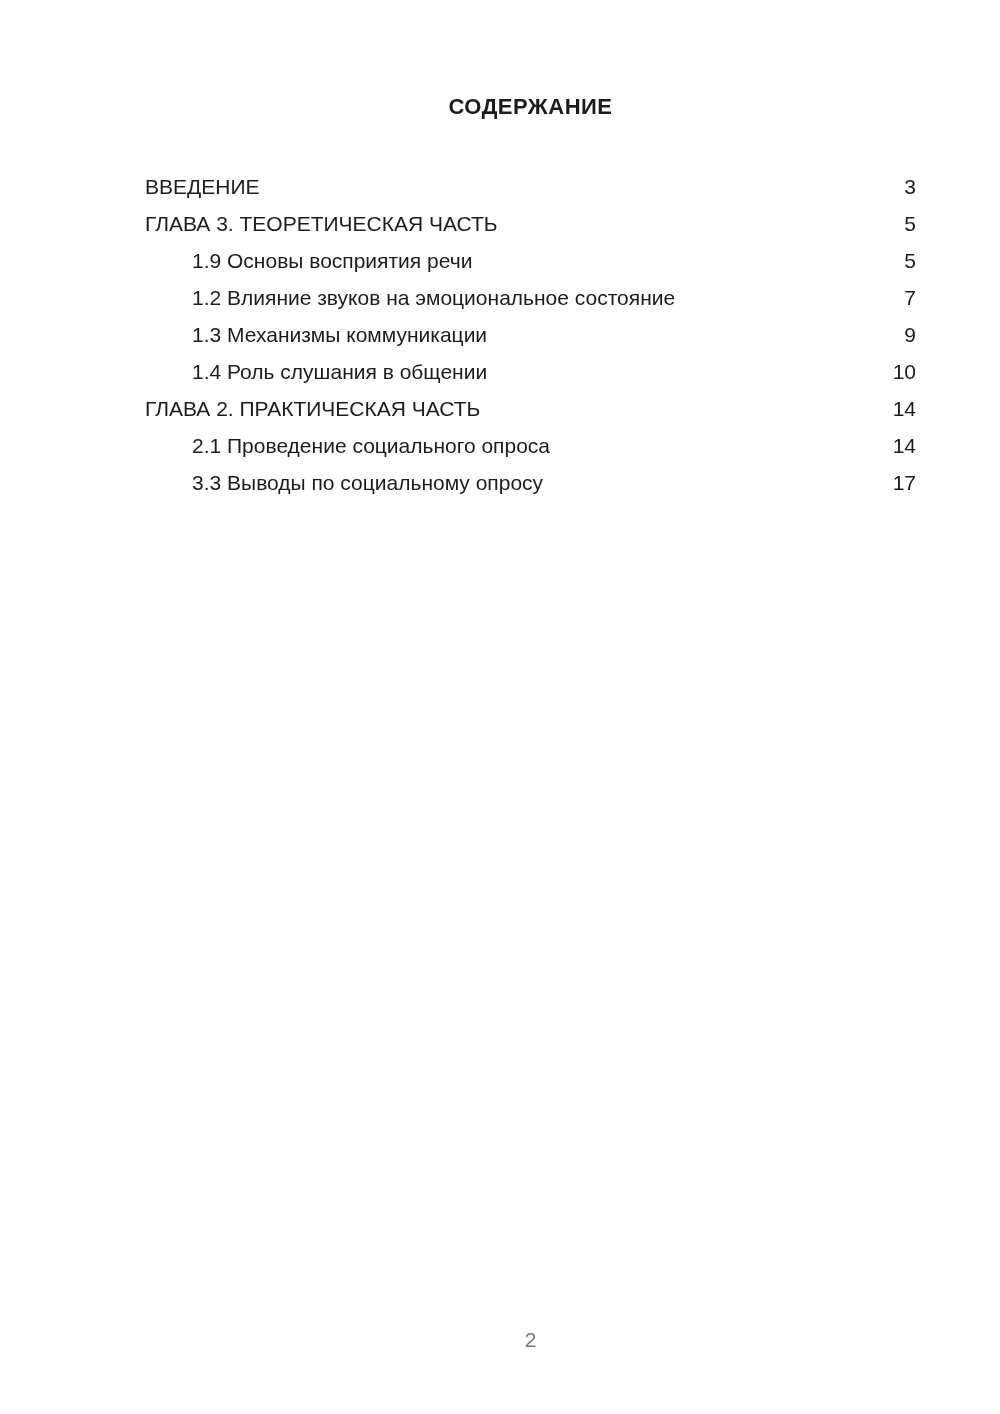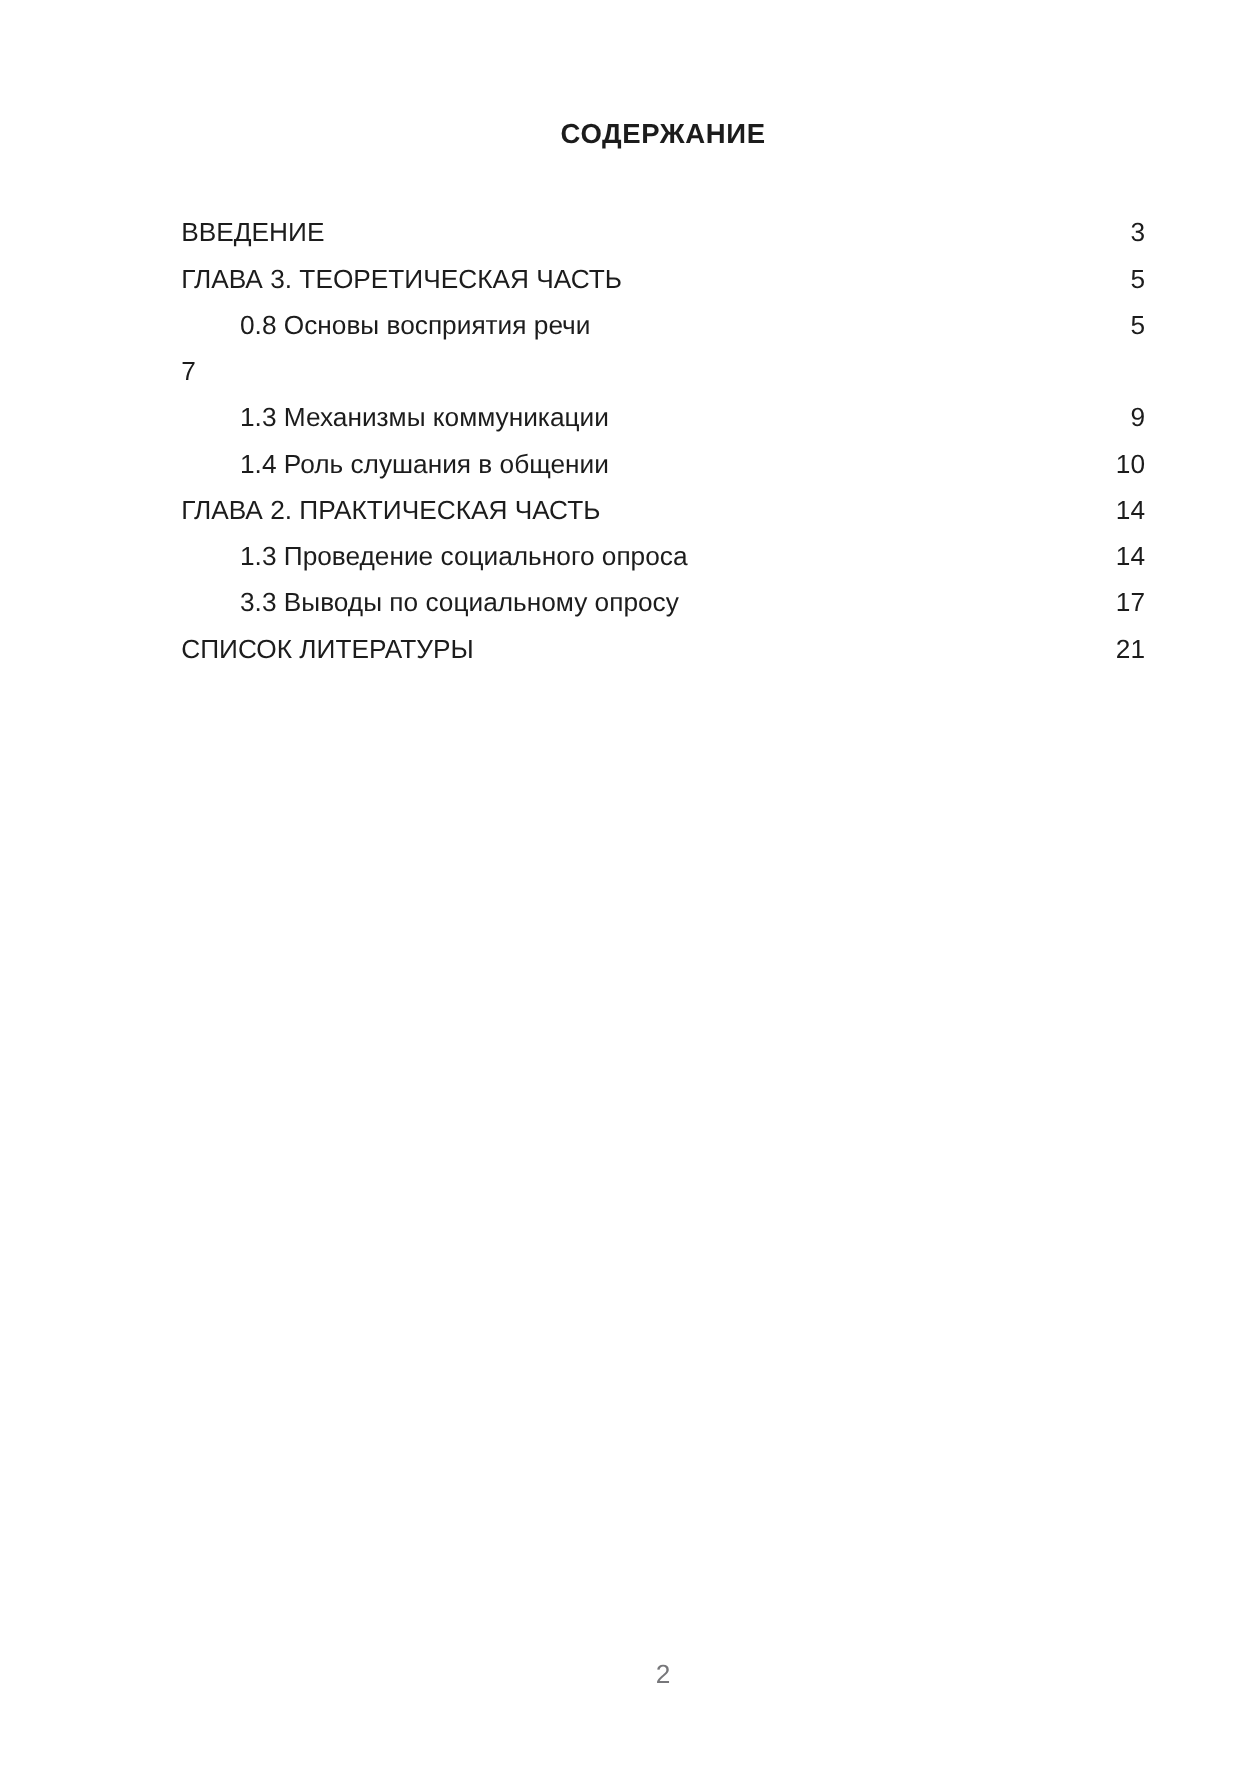--- a/index.html
+++ b/index.html
@@ -73,55 +73,52 @@
           <span class="toc-label">ВВЕДЕНИЕ</span>
           <span class="toc-page">3</span>
         </div>
 
         <div class="toc-row">
           <span class="toc-label">ГЛАВА 3. ТЕОРЕТИЧЕСКАЯ ЧАСТЬ</span>
           <span class="toc-page">5</span>
         </div>
 
         <div class="toc-row indent">
-          <span class="toc-label">0.8 Основы восприятия речи</span>
+          <span class="toc-label">1.9 Основы восприятия речи</span>
           <span class="toc-page">5</span>
         </div>
 
         <div class="toc-row indent">
+          <span class="toc-label">1.2 Влияние звуков на эмоциональное состояние</span>
           <span class="toc-page">7</span>
         </div>
 
         <div class="toc-row indent">
           <span class="toc-label">1.3 Механизмы коммуникации</span>
           <span class="toc-page">9</span>
         </div>
 
         <div class="toc-row indent">
           <span class="toc-label">1.4 Роль слушания в общении</span>
           <span class="toc-page">10</span>
         </div>
 
         <div class="toc-row">
           <span class="toc-label">ГЛАВА 2. ПРАКТИЧЕСКАЯ ЧАСТЬ</span>
           <span class="toc-page">14</span>
         </div>
 
         <div class="toc-row indent">
-          <span class="toc-label">1.3 Проведение социального опроса</span>
+          <span class="toc-label">2.1 Проведение социального опроса</span>
           <span class="toc-page">14</span>
         </div>
 
         <div class="toc-row indent">
           <span class="toc-label">3.3 Выводы по социальному опросу</span>
           <span class="toc-page">17</span>
         </div>
 
 
-        <div class="toc-row">
-          <span class="toc-label">СПИСОК ЛИТЕРАТУРЫ</span>
-          <span class="toc-page">21</span>
-        </div>
       </div>
   </div>
 
   <div class="footer">2</div>
 </div>
 
 </body></html>

